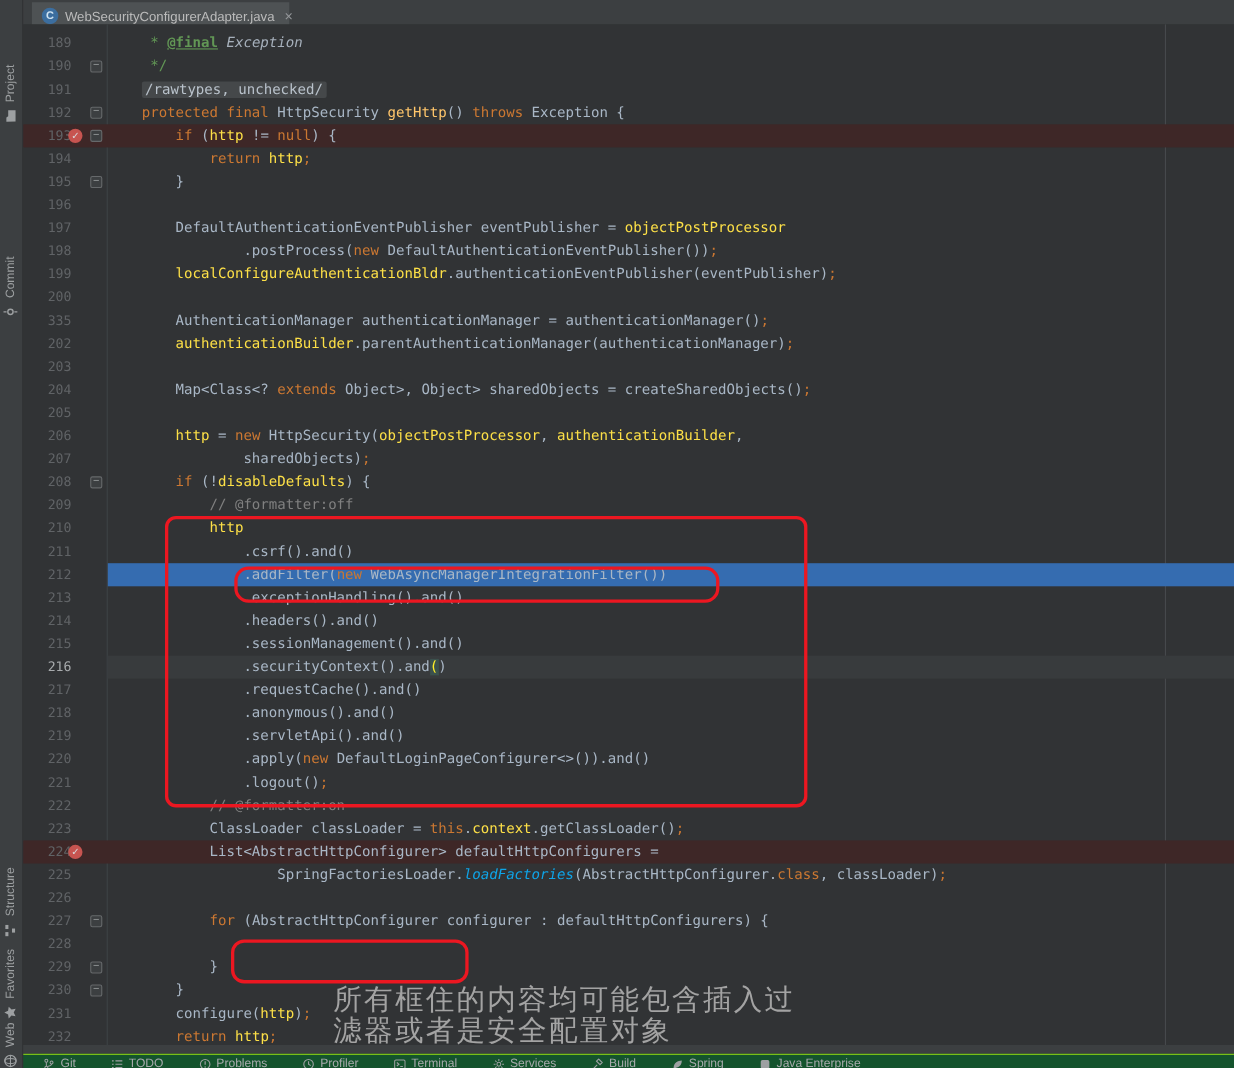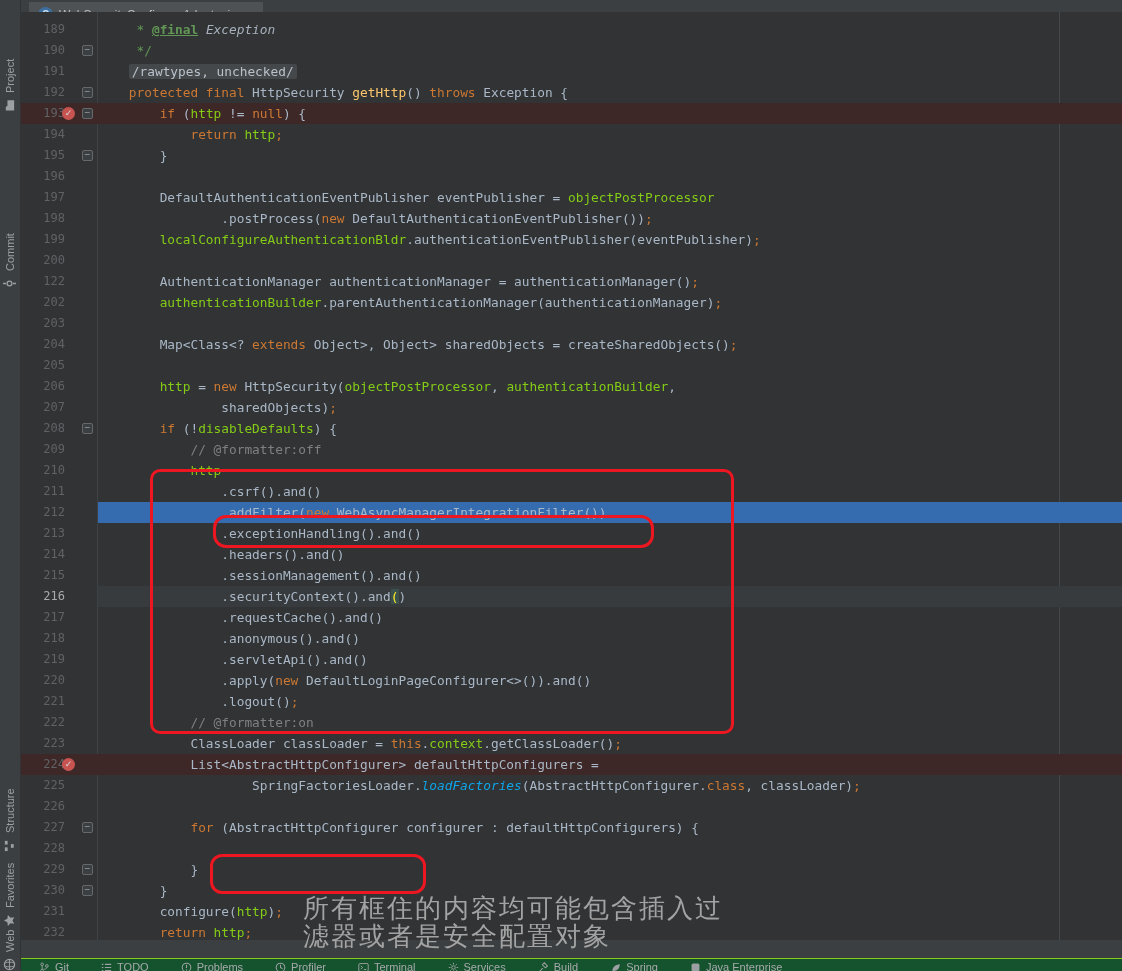--- a/index.html
+++ b/index.html
@@ -18,41 +18,41 @@
   .tabbar{position:absolute;left:21px;top:0;right:0;height:30px;background:#3c3f41;}
   .tab{position:absolute;left:8px;top:2px;height:25px;width:234px;background:#4e5254;
        display:flex;align-items:center;gap:6px;padding:0 9px;box-sizing:border-box;cursor:pointer;}
   .tab-underline{position:absolute;left:8px;top:27px;width:234px;height:3px;background:#4a88c7;}
   .tabicon{width:15px;height:15px;border-radius:50%;background:#3c6e9f;color:#cfe3f2;
            font-size:10px;font-weight:bold;text-align:center;line-height:15px;flex:0 0 15px;}
   .tablabel{color:#bbbbbb;font-size:12px;}
   .tabclose{color:#94979a;font-size:13px;margin-left:3px;cursor:pointer;}
 
   
-  .editor{position:absolute;left:21px;top:12px;width:1101px;height:928px;background:#313335;overflow:hidden;}
+  .editor{position:absolute;left:21px;top:22px;width:1101px;height:928px;background:#313335;overflow:hidden;}
   .mguide{position:absolute;left:1038px;top:0;bottom:0;width:1px;background:#46494c;}
   .gsep{position:absolute;left:76px;top:0;bottom:0;width:1px;background:#3e4245;}
   .row{position:absolute;left:0;width:100%;height:21px;}
   .row.bp{background:#3e2727;}
   .rowbg{position:absolute;left:77px;right:0;top:0;bottom:0;}
   .row.sel .rowbg{background:#356cb0;}
   .row.caret .rowbg{background:#383b3d;}
   .lnum{position:absolute;left:0;top:0;width:44px;text-align:right;
         font-family:"DejaVu Sans Mono",monospace;font-size:12px;color:#606366;line-height:21px;}
   .row.caret .lnum{color:#a8abad;}
   .bpicon{position:absolute;left:41px;top:4px;width:13px;height:13px;border-radius:50%;
           background:#c75450;color:#d8dbde;font-size:9px;line-height:13px;text-align:center;cursor:pointer;}
   .foldicon{position:absolute;left:61px;top:5px;width:11px;height:11px;border:1px solid #66696b;
             border-radius:2px;background:#3c3f41;color:#9da0a2;font-size:10px;line-height:8px;
             text-align:center;box-sizing:border-box;cursor:pointer;}
   .codeline{position:absolute;left:77px;top:0;height:21px;white-space:pre;
             font-family:"DejaVu Sans Mono",monospace;font-size:12.8px;line-height:21px;color:#a9b7c6;}
   .k{color:#cc7832;}          
   .w{color:#a9b7c6;}          
-  .p{color:#84cc16;}          
+  .p{color:#fde047;}          
   .y{color:#ffc66b;}          
   .ys{color:#0ea5e9;font-style:italic;}
   .c{color:#808080;}          
   .g{color:#629755;}          
   .gu{color:#629755;font-weight:bold;text-decoration:underline;}
   .di{color:#a6b0bb;font-style:italic;}
   .bm{background:#3b514d;color:#ffef28;}
   .chip{background:#45484a;color:#b9c2cb;border-radius:2px;padding:0 3px;}
 
   
@@ -184,21 +184,21 @@
         </div>
         <div class="row" style="top: 217px;">
           <span class="lnum">199</span>
           <span class="codeline"><span class="p">        localConfigureAuthenticationBldr</span><span class="w">.authenticationEventPublisher(eventPublisher)</span><span class="k">;</span></span>
         </div>
         <div class="row" style="top: 238px;">
           <span class="lnum">200</span>
           <span class="codeline"></span>
         </div>
         <div class="row" style="top: 259px;">
-          <span class="lnum">122</span>
+          <span class="lnum">335</span>
           <span class="codeline"><span class="w">        AuthenticationManager authenticationManager = authenticationManager()</span><span class="k">;</span></span>
         </div>
         <div class="row" style="top: 280px;">
           <span class="lnum">202</span>
           <span class="codeline"><span class="p">        authenticationBuilder</span><span class="w">.parentAuthenticationManager(authenticationManager)</span><span class="k">;</span></span>
         </div>
         <div class="row" style="top: 301px;">
           <span class="lnum">203</span>
         </div>
         <div class="row" style="top: 322px;">

